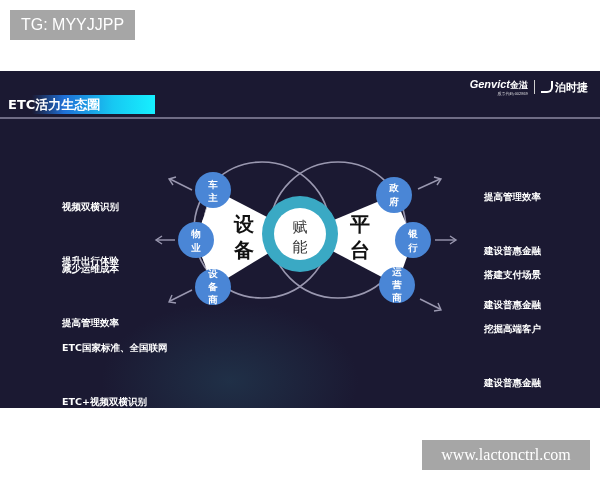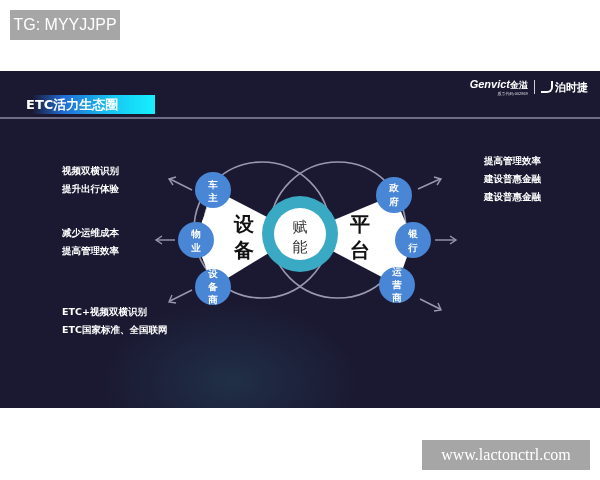--- a/index.html
+++ b/index.html
@@ -1,40 +1,40 @@
 <!DOCTYPE html>
 <html><head>
 <meta charset="utf-8">
 <style>
   html, body { margin:0; padding:0; }
   body { width:600px; height:480px; background:#ffffff; position:relative; overflow:hidden;
          font-family: "DejaVu Sans", "Liberation Sans", sans-serif; }
-  .wm-top { position:absolute; left:10px; top:10px; width:110px; height:30px; background:#a6a6a6;
+  .wm-top { position:absolute; left:10px; top:10px; width:125px; height:30px; background:#a6a6a6;
             color:#ffffff; font-family:"Liberation Sans", sans-serif; font-size:16px; line-height:30px;
             text-align:center; }
   .wm-bottom { position:absolute; left:422px; top:440px; width:168px; height:30px; background:#a6a6a6;
             color:#ffffff; font-family:Liberation Serif, serif; font-size:16px; line-height:30px;
             text-align:center; }
   .slide { position:absolute; left:0; top:71px; width:600px; height:337px; background:#1b1932; overflow:hidden; }
   .glow { position:absolute; left:100px; top:230px; width:260px; height:160px; border-radius:50%;
           background: radial-gradient(ellipse at center, rgba(40,90,110,0.35) 0%, rgba(27,25,50,0) 70%); }
   .header-line { position:absolute; left:0; top:46px; width:600px; height:2px; background:#6f6c85; }
   .title-box { position:absolute; left:15px; top:24px; width:140px; height:19px;
                background: linear-gradient(90deg, #1b1932 0%, #1b1932 12%, #1f6fd6 35%, #17c8f2 70%, #16f0ff 100%); }
-  .title-text { position:absolute; left:26px; top:24px; height:19px; line-height:19px; color:#ffffff;
+  .title-text { position:absolute; left:8px; top:24px; height:19px; line-height:19px; color:#ffffff;
                 font-size:13px; font-weight:bold; letter-spacing:0px; }
   .logo-area { position:absolute; right:12px; top:6px; height:20px; display:flex; align-items:center; gap:6px; color:#ffffff; }
   .logo-genvict { font-family:"Liberation Sans", sans-serif; font-style:italic; font-weight:bold; font-size:11px; line-height:11px; position:relative; }
   .logo-genvict small { display:block; font-size:4px; font-style:normal; font-weight:normal; text-align:right; opacity:.8; line-height:5px; }
   .logo-sep { width:1px; height:14px; background:#cfcfcf; }
   .logo-parking { font-size:11px; font-weight:bold; display:flex; align-items:center; gap:2px;font-family:Liberation Serif, serif; }
   .logo-mark { width:10px; height:10px; border:2px solid #fff; border-left:none; border-top:none; border-radius:0 0 6px 0; }
 
   .txt { position:absolute; color:#ffffff; font-size:9.5px; font-weight:bold; line-height:18px; white-space:nowrap; }
-  .txt div { height:18px; }
+  .txt div { height:18px;margin-top:36px; }
 
   svg.diagram { position:absolute; left:0; top:0; }
   .node-label { fill:#ffffff; font-size:9.5px; font-weight:bold; text-anchor:middle;
                 font-family:"DejaVu Sans", sans-serif; }
   .big-label { fill:#111111; font-size:20px; font-weight:bold; text-anchor:middle; font-family:"DejaVu Sans", sans-serif; }
   .center-label { fill:#333333; font-size:15px; text-anchor:middle; font-family:"DejaVu Sans", sans-serif; }
 </style>
 </head>
 <body>
 
@@ -134,26 +134,31 @@
 
   <div class="txt" style="left:62px; top:91px;">
     <div>视频双横识别</div>
     <div>提升出行体验</div>
   </div>
   <div class="txt" style="left:62px; top:153px;">
     <div>减少运维成本</div>
     <div>提高管理效率</div>
   </div>
   <div class="txt" style="left:62px; top:232px;">
+    <div>ETC国家标准、全国联网</div>
     <div>ETC+视频双横识别</div>
-    <div>ETC国家标准、全国联网</div>
   </div>
 
   <div class="txt" style="left:484px; top:81px;">
     <div>提高管理效率</div>
     <div>建设普惠金融</div>
+    <div>建设普惠金融</div>
+  </div>
+  <div class="txt" style="left:484px; top:159px;">
+    <div>搭建支付场景</div>
+    <div>挖掘高端客户</div>
     <div>建设普惠金融</div>
   </div>
   <div class="txt" style="left:482px; top:231px;">
   </div>
 </div>
 
 <div class="wm-bottom">www.lactonctrl.com</div>
 
 </body></html>

